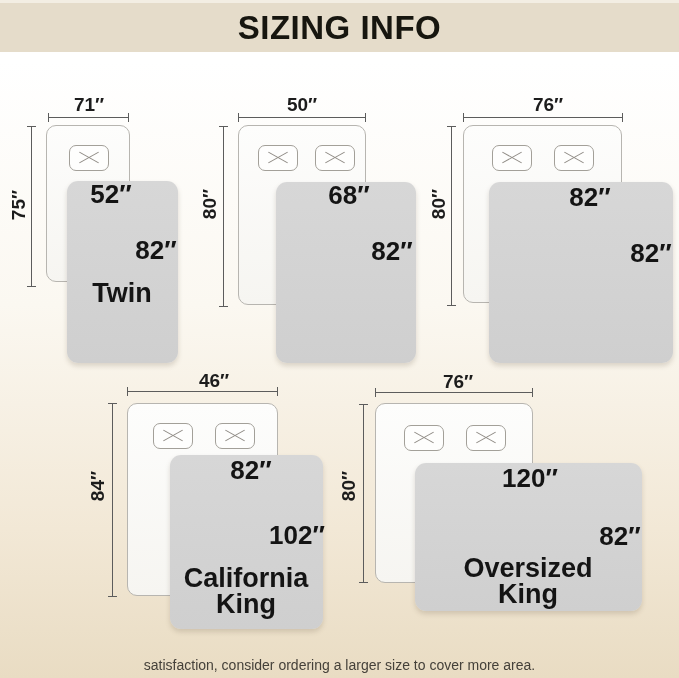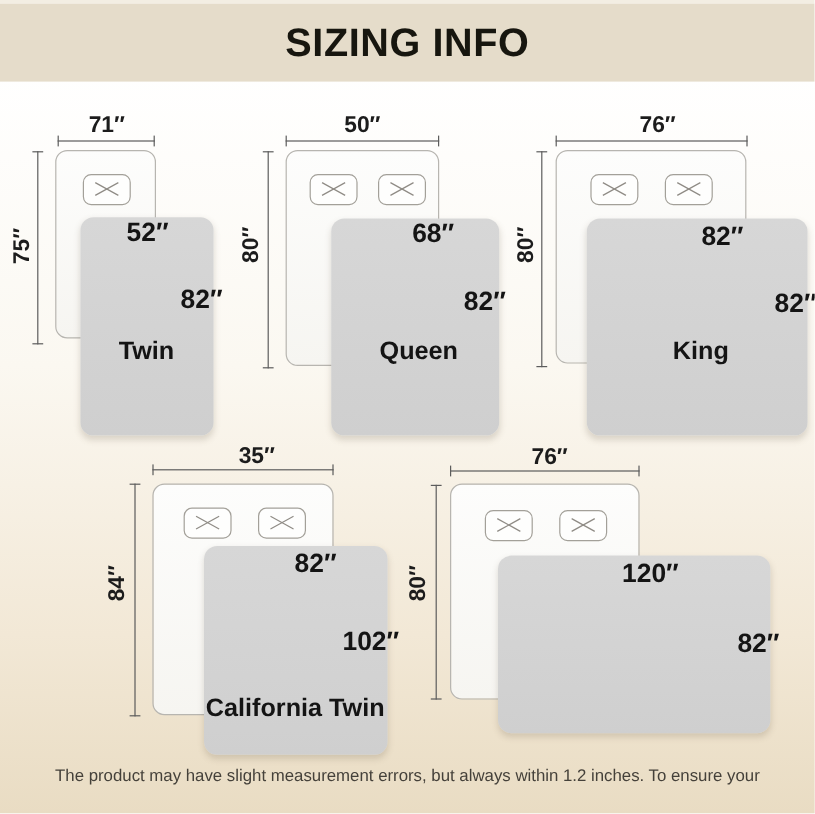--- a/index.html
+++ b/index.html
@@ -3,21 +3,21 @@
 <meta charset="utf-8">
 <style>
   html,body{margin:0;padding:0;background:#fff;}
   .page{
     position:relative;width:679px;height:678px;overflow:hidden;
     font-family:"Liberation Sans",sans-serif;color:#1a1a16;
     background:linear-gradient(180deg,#ffffff 9%,#fbf8f1 45%,#f2e8d6 78%,#e9dcc3 100%);
   }
   .top-strip{position:absolute;top:0;left:0;right:0;height:3px;background:#f3eee3;}
   .header{
-    position:absolute;top:3px;left:0;right:0;height:65px;background:#e5dcca;
+    position:absolute;top:3px;left:0;right:0;height:49px;background:#e5dcca;
     display:flex;align-items:center;justify-content:center;
   }
   .title{
     margin:0;font-size:33px;font-weight:700;letter-spacing:0.5px;color:#17160f;
   }
   .canvas{position:absolute;inset:0;}
   .diagram{position:absolute;inset:0;}
   
   .hline{position:absolute;height:1px;background:#5c5c5c;}
   .hline::before,.hline::after{content:"";position:absolute;top:-4px;width:1px;height:9px;background:#5c5c5c;}
@@ -48,25 +48,25 @@
   .pillow-x::before{transform:rotate(29deg);}
   .pillow-x::after{transform:rotate(-29deg);}
   
   .blanket{
     position:absolute;border-radius:11px;
     background:linear-gradient(180deg,#d7d7d7,#cfcfcf);
     box-shadow:0 3px 5px rgba(108,96,78,0.22);
   }
   .blabel{
     position:absolute;transform:translate(-50%,-50%);
-    font-size:22px;font-weight:700;color:#141414;white-space:nowrap;margin-left:12px;
+    font-size:26px;font-weight:700;color:#141414;white-space:nowrap;
   }
   .name{
     position:absolute;transform:translate(-50%,-50%);
-    font-size:21px;font-weight:700;color:#141414;text-align:center;line-height:26px;
+    font-size:27px;font-weight:700;color:#141414;text-align:center;line-height:26px;
   }
   
   .footer{position:absolute;left:0;right:0;top:637px;text-align:center;}
   .note{margin:0;font-size:14px;line-height:18.5px;color:#45413a;}
 </style>
 </head>
 <body>
 
 <div class="page">
   <div class="top-strip"></div>
@@ -96,71 +96,71 @@
     <div class="bed" style="left: 238px; top: 125px; width: 128px; height: 180px;"></div>
     <div class="pillow" style="left: 258px; top: 145px;">
           <div class="pillow-x"></div>
         </div>
         <div class="pillow" style="left: 315px; top: 145px;">
           <div class="pillow-x"></div>
         </div>
         <div class="blanket" style="left: 276px; top: 182px; width: 140px; height: 181px;"></div>
     <div class="blabel bw" style="left: 349px; top: 195px;">68″</div>
     <div class="blabel bh" style="left: 392px; top: 251px;">82″</div>
-    <div class="name" style="left: 349px; top: 293px; width: 160px;">Queen</div>
   </div>
       <div class="diagram">
     <div class="hline" style="left: 463px; top: 117px; width: 160px;"></div>
     <div class="mlabel wlab" style="left: 548px; top: 105px;">76″</div>
     <div class="vline" style="left: 451px; top: 126px; height: 180px;"></div>
     <div class="mlabel vlab" style="left: 439px; top: 204px;">80″</div>
     <div class="bed" style="left: 463px; top: 125px; width: 159px; height: 178px;"></div>
     <div class="pillow" style="left: 492px; top: 145px;">
           <div class="pillow-x"></div>
         </div>
         <div class="pillow" style="left: 554px; top: 145px;">
           <div class="pillow-x"></div>
         </div>
         <div class="blanket" style="left: 489px; top: 182px; width: 184px; height: 181px;"></div>
     <div class="blabel bw" style="left: 590px; top: 197px;">82″</div>
     <div class="blabel bh" style="left: 651px; top: 253px;">82″</div>
-    <div class="name" style="left: 584px; top: 293px; width: 140px;">King</div>
   </div>
       <div class="diagram">
     <div class="hline" style="left: 127px; top: 391px; width: 151px;"></div>
-    <div class="mlabel wlab" style="left: 214px; top: 381px;">35″</div>
+    <div class="mlabel wlab" style="left: 214px; top: 381px;">46″</div>
     <div class="vline" style="left: 112px; top: 403px; height: 194px;"></div>
     <div class="mlabel vlab" style="left: 98px; top: 486px;">84″</div>
     <div class="bed" style="left: 127px; top: 403px; width: 151px; height: 193px;"></div>
     <div class="pillow" style="left: 153px; top: 423px;">
           <div class="pillow-x"></div>
         </div>
         <div class="pillow" style="left: 215px; top: 423px;">
           <div class="pillow-x"></div>
         </div>
         <div class="blanket" style="left: 170px; top: 455px; width: 153px; height: 174px;"></div>
     <div class="blabel bw" style="left: 251px; top: 470px;">82″</div>
     <div class="blabel bh" style="left: 297px; top: 535px;">102″</div>
-    <div class="name" style="left: 246px; top: 591px; width: 170px;">California Twin</div>
+    <div class="name" style="left: 246px; top: 591px; width: 170px;">California King</div>
   </div>
       <div class="diagram">
     <div class="hline" style="left: 375px; top: 392px; width: 158px;"></div>
     <div class="mlabel wlab" style="left: 458px; top: 382px;">76″</div>
     <div class="vline" style="left: 363px; top: 404px; height: 179px;"></div>
     <div class="mlabel vlab" style="left: 349px; top: 486px;">80″</div>
     <div class="bed" style="left: 375px; top: 403px; width: 158px; height: 180px;"></div>
     <div class="pillow" style="left: 404px; top: 425px;">
           <div class="pillow-x"></div>
         </div>
         <div class="pillow" style="left: 466px; top: 425px;">
           <div class="pillow-x"></div>
         </div>
         <div class="blanket" style="left: 415px; top: 463px; width: 227px; height: 148px;"></div>
     <div class="blabel bw" style="left: 530px; top: 478px;">120″</div>
     <div class="blabel bh" style="left: 620px; top: 536px;">82″</div>
+    <div class="name" style="left: 528px; top: 581px; width: 190px;">Oversized King</div>
   </div>
     </main>
   <footer class="footer">
     <p class="note">
-      <span>The product may have slight measurement errors, but always within 1.2 inches. To ensure your</span><br>
+      <br>
+      <span>satisfaction, consider ordering a larger size to cover more area.</span>
     </p>
   </footer>
 </div>
 
 </body></html>

